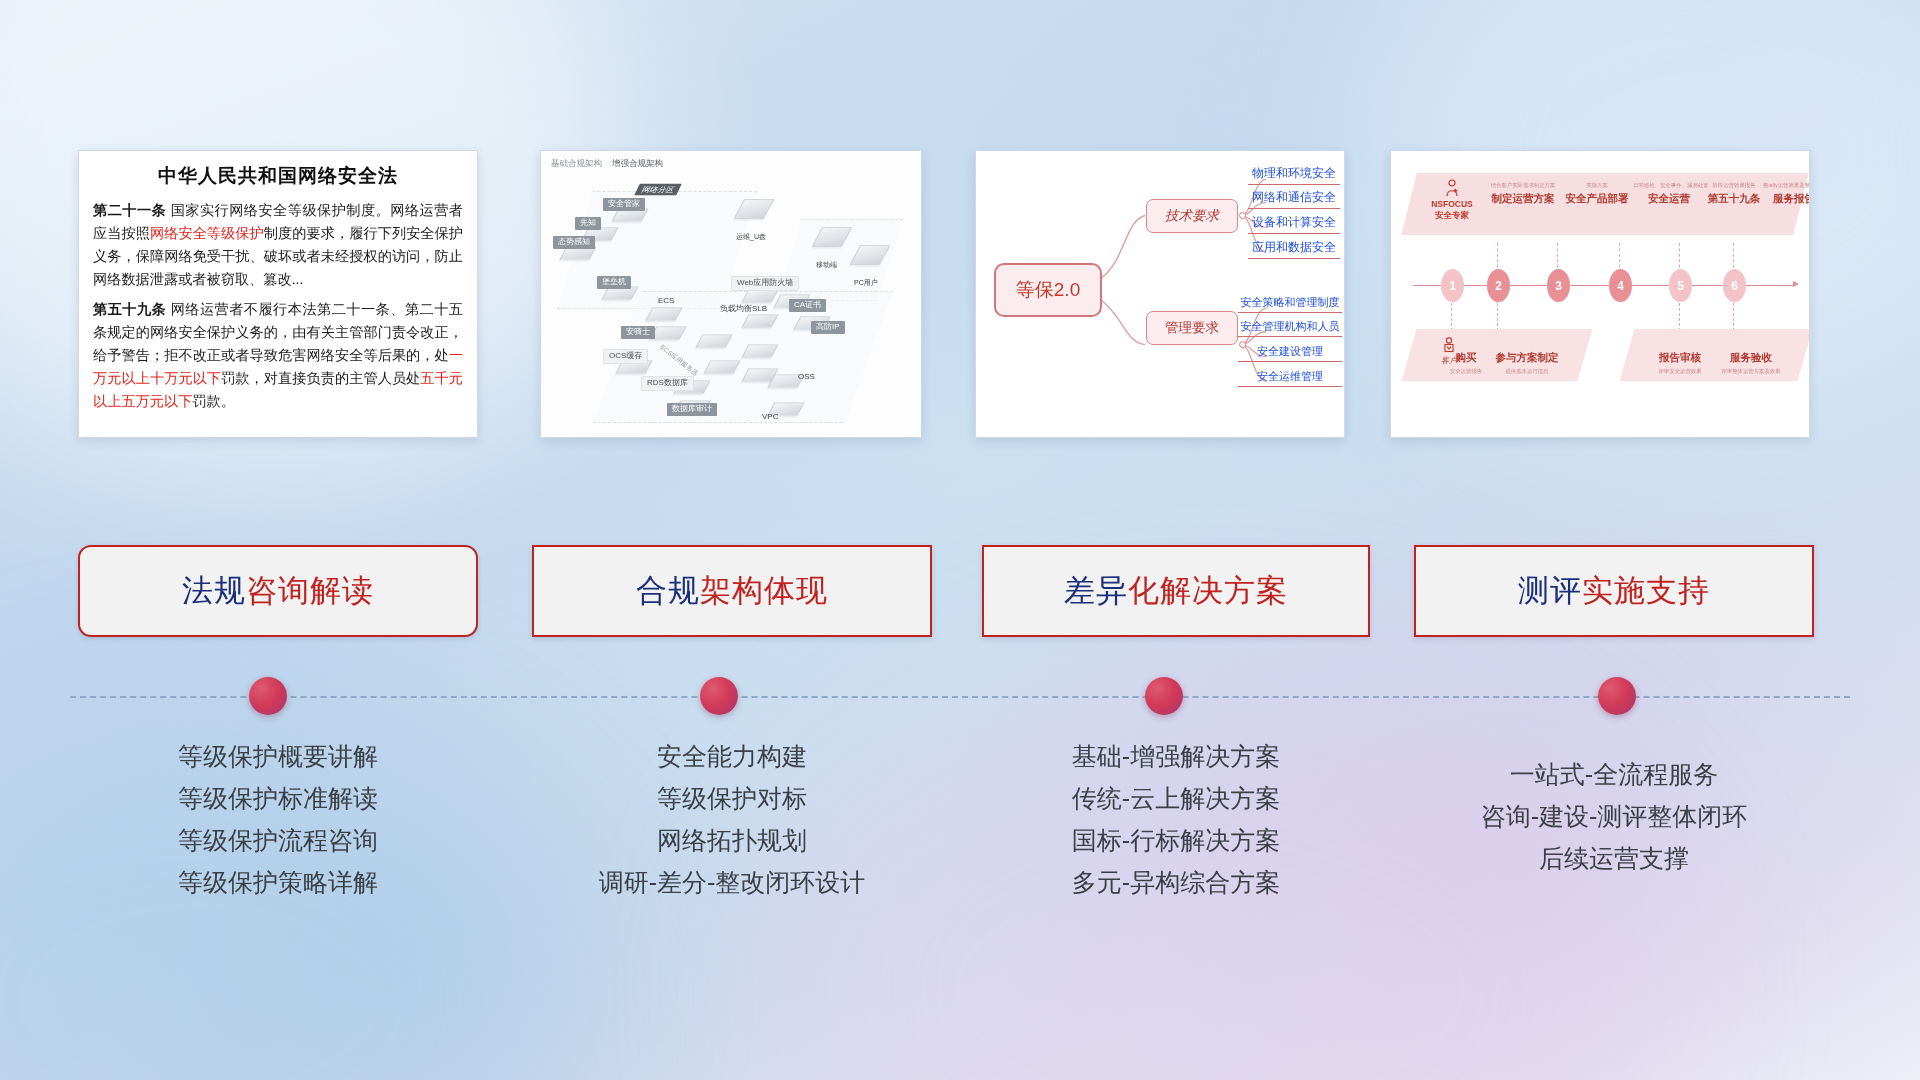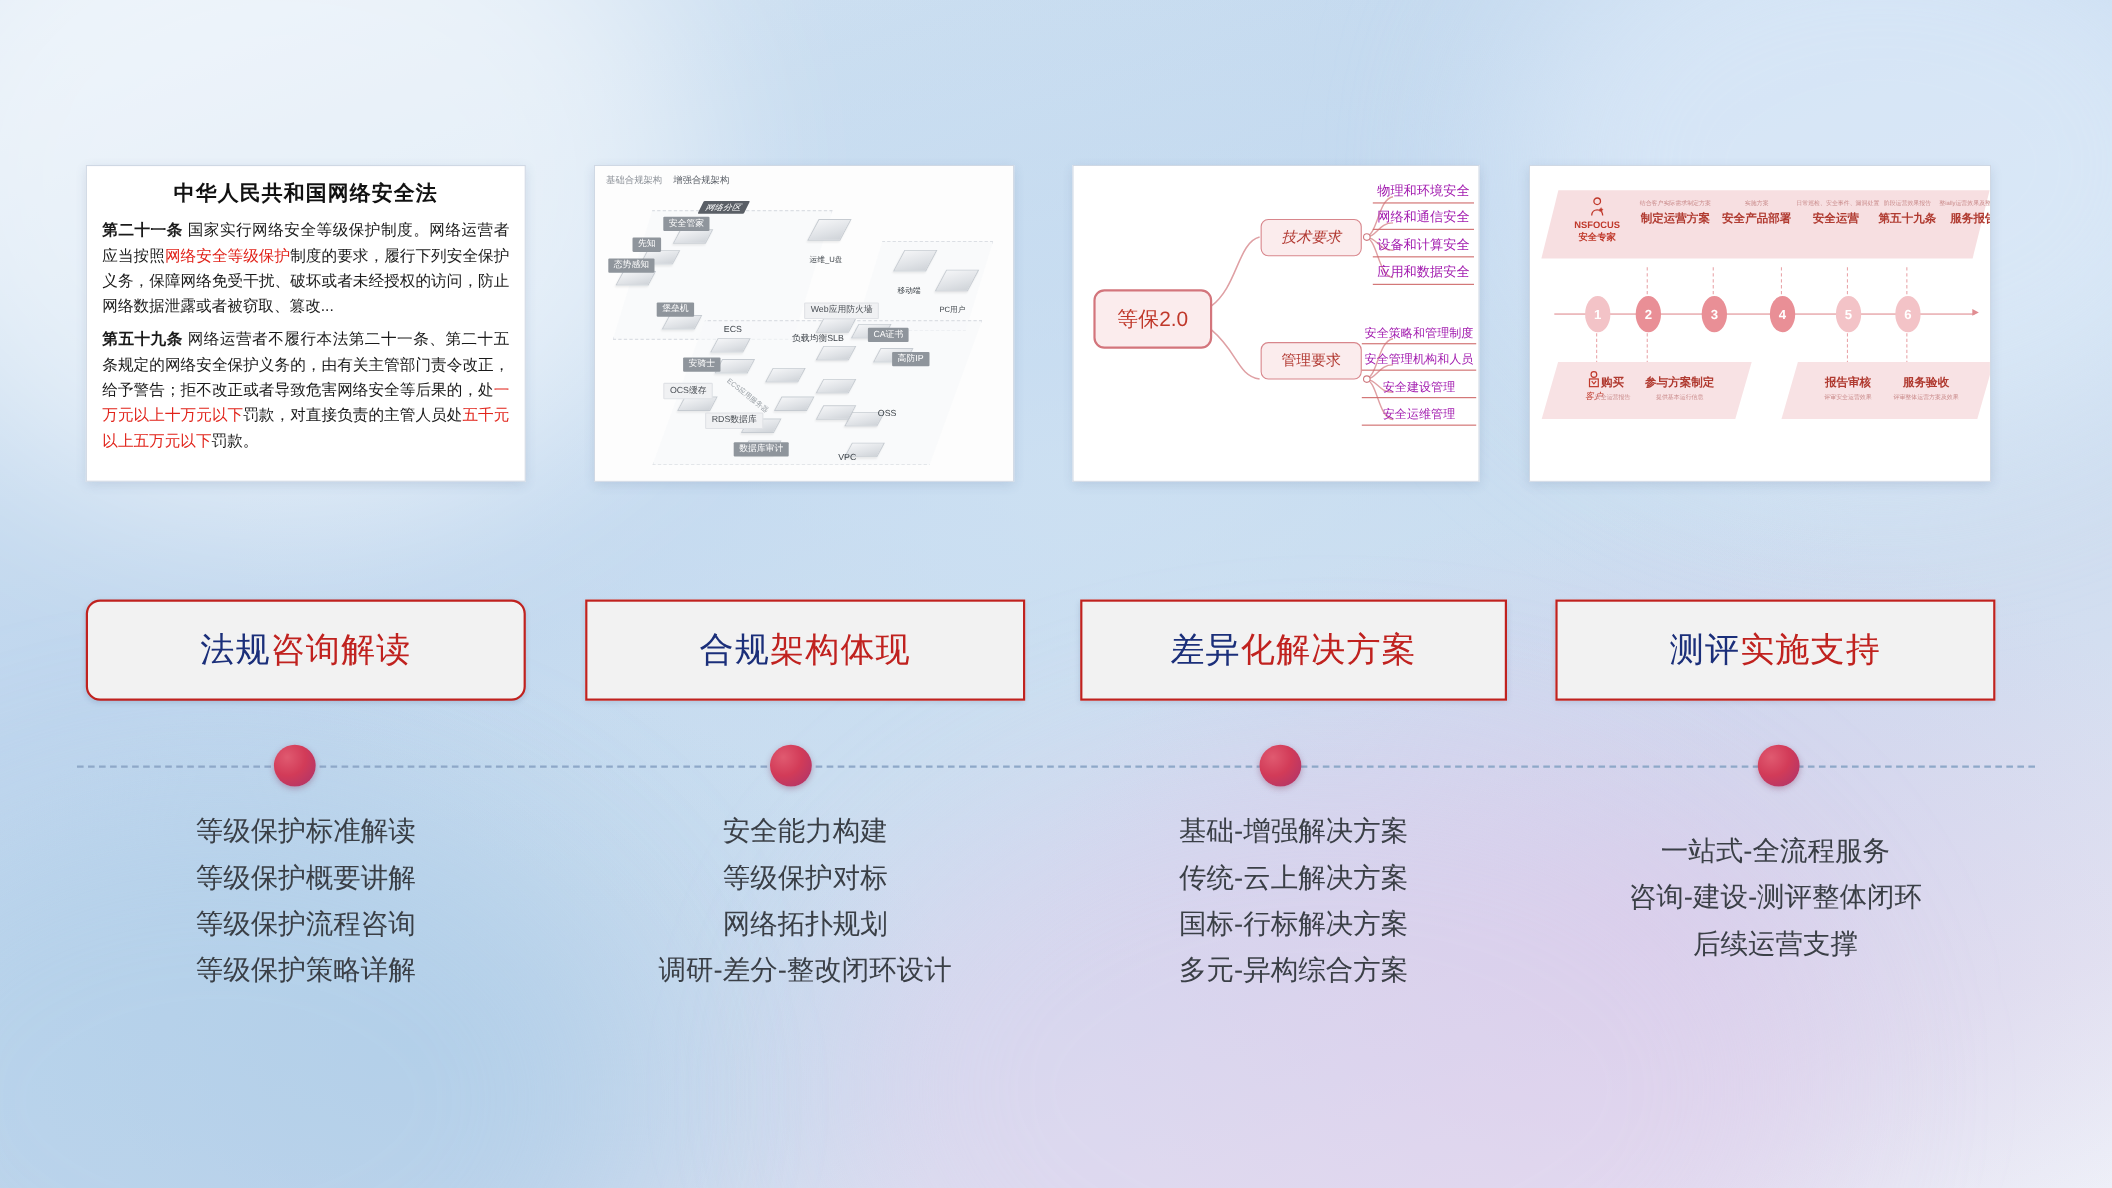--- a/index.html
+++ b/index.html
@@ -91,21 +91,21 @@
   }
   .mind-branch {
     position: absolute; width: 92px; height: 34px;
     border: 1.4px solid #d8868c; border-radius: 7px; background: #fbeced;
     display: flex; align-items: center; justify-content: center;
     color: #b23a33; font-size: 13.5px;
   }
   .mind-branch.tech { left: 170px; top: 48px; font-style: italic; }
   .mind-branch.mgmt { left: 170px; top: 160px; }
   .mind-leaf {
-    position: absolute; color: #a21caf; font-size: 12px; white-space: nowrap;
+    position: absolute; color: #1d4ed8; font-size: 12px; white-space: nowrap;
     padding-bottom: 2px; border-bottom: 1.6px solid #cf6a6a; text-align: center;
   }
 
   
   .flow { position: relative; width: 100%; height: 100%; background: #fff; }
   .flow-band {
     position: absolute; left: 18px; top: 22px; width: 392px; height: 62px;
     background: #f7dfe1; transform: skewX(-14deg);
   }
   .flow-band-inner { position: absolute; left: 18px; top: 22px; width: 392px; height: 62px; }
@@ -129,21 +129,21 @@
   }
   .flow-dot.pale { background: #f3c3c7; color: #fff; }
   .tick { position: absolute; width: 1px; border-left: 1px dashed #e9a6aa; }
   .flow-banner {
     position: absolute; height: 52px; background: #f8e2e4;
   }
   .flow-banner.left { left: 18px; top: 178px; width: 176px; transform: skewX(-16deg); }
   .flow-banner.right { left: 236px; top: 178px; width: 178px; transform: skewX(-16deg); }
   .flow-cust { position: absolute; left: 38px; top: 186px; width: 40px; text-align: center; color: #c0392b; font-size: 8px; font-style: italic; }
   .flow-item { position: absolute; text-align: center; }
-  .flow-item .main { font-size: 10.5px; color: #b03a30; font-weight: bold; white-space: nowrap; }
+  .flow-item .main { font-size: 10.5px; color: #b03a30; font-weight: bold; white-space: nowrap; margin-top: 10px; }
   .flow-item .sub { font-size: 5.4px; color: #c98a8a; white-space: nowrap; margin-top: 3px; }
 
   
   .titles { position: absolute; left: 0; top: 545px; width: 1920px; height: 95px; }
   .title-box {
     position: absolute; top: 0; height: 92px;
     background: #f2f2f2;
     border: 2px solid #c0221f;
     box-shadow: 0 2px 5px rgba(60,90,130,0.18);
     display: flex; align-items: center; justify-content: center;
@@ -474,22 +474,22 @@
   <div class="timeline">
     <div class="tl-line"></div>
     <div class="tl-dot d1"></div>
     <div class="tl-dot d2"></div>
     <div class="tl-dot d3"></div>
     <div class="tl-dot d4"></div>
   </div>
 
   <div class="lists">
     <div class="list-col c1">
+      <div class="list-item">等级保护概要讲解</div>
       <div class="list-item">等级保护标准解读</div>
-      <div class="list-item">等级保护概要讲解</div>
       <div class="list-item">等级保护流程咨询</div>
       <div class="list-item">等级保护策略详解</div>
     </div>
     <div class="list-col c2">
       <div class="list-item">安全能力构建</div>
       <div class="list-item">等级保护对标</div>
       <div class="list-item">网络拓扑规划</div>
       <div class="list-item">调研-差分-整改闭环设计</div>
     </div>
     <div class="list-col c3">

